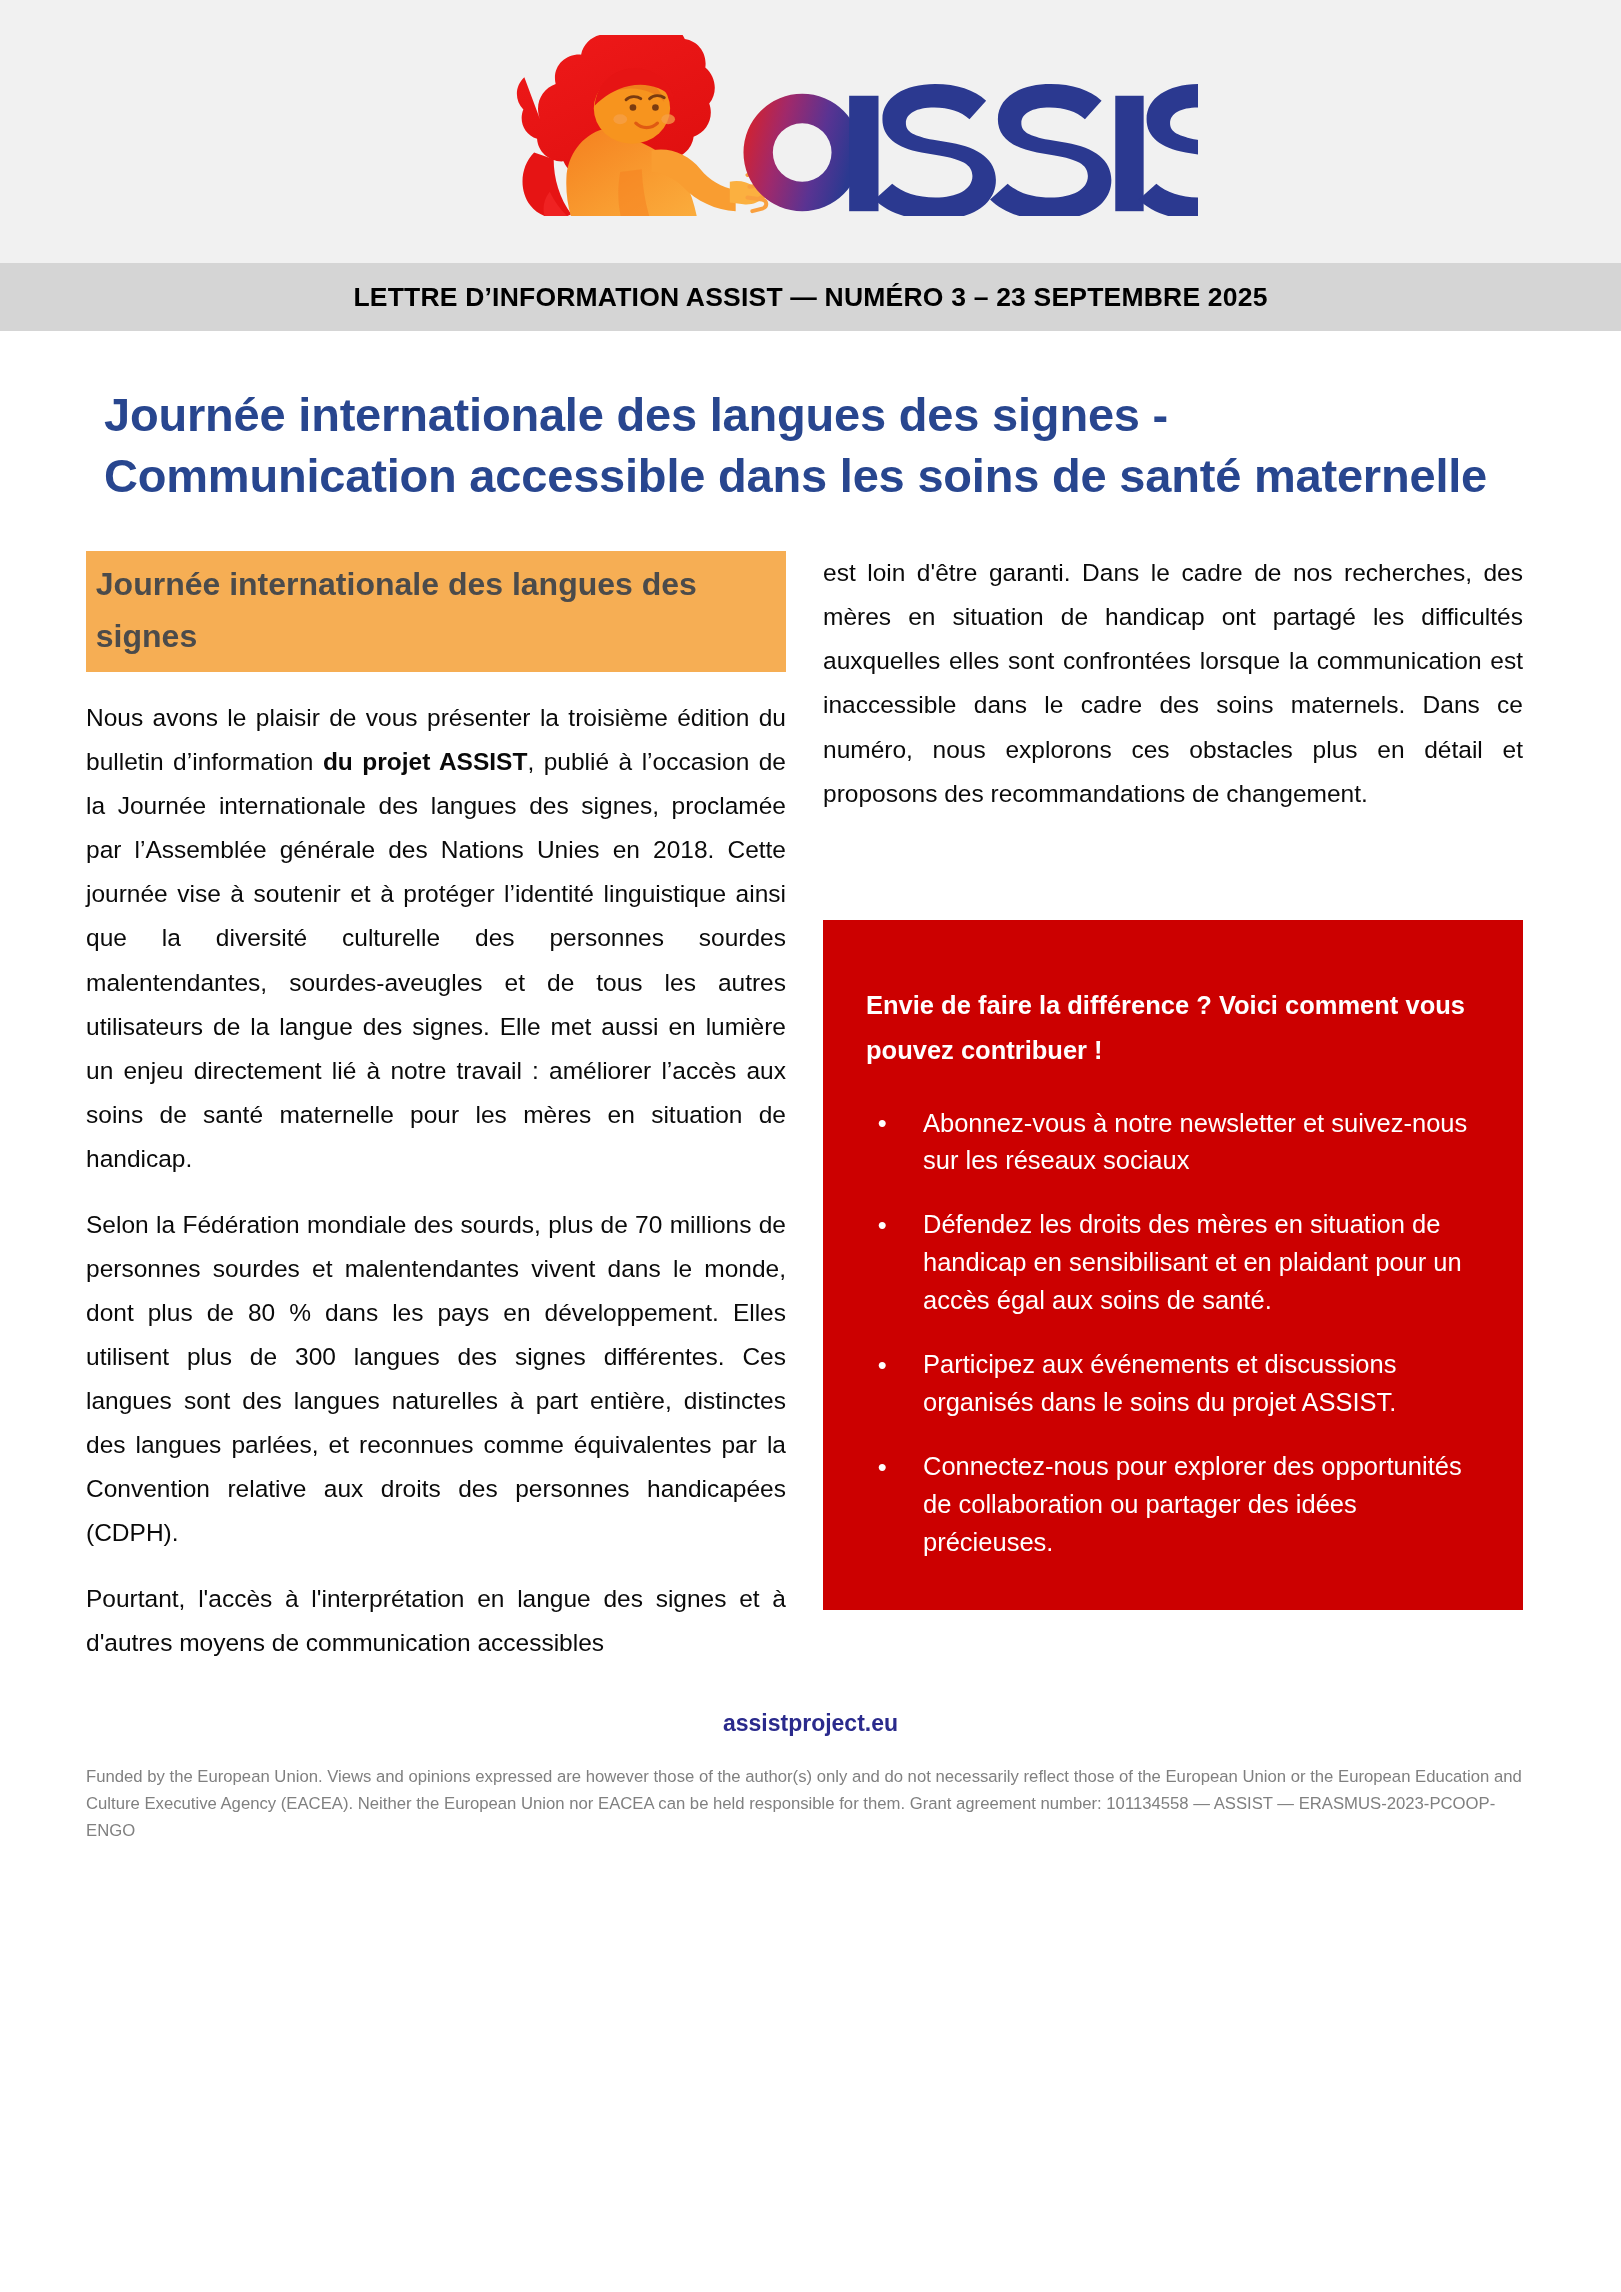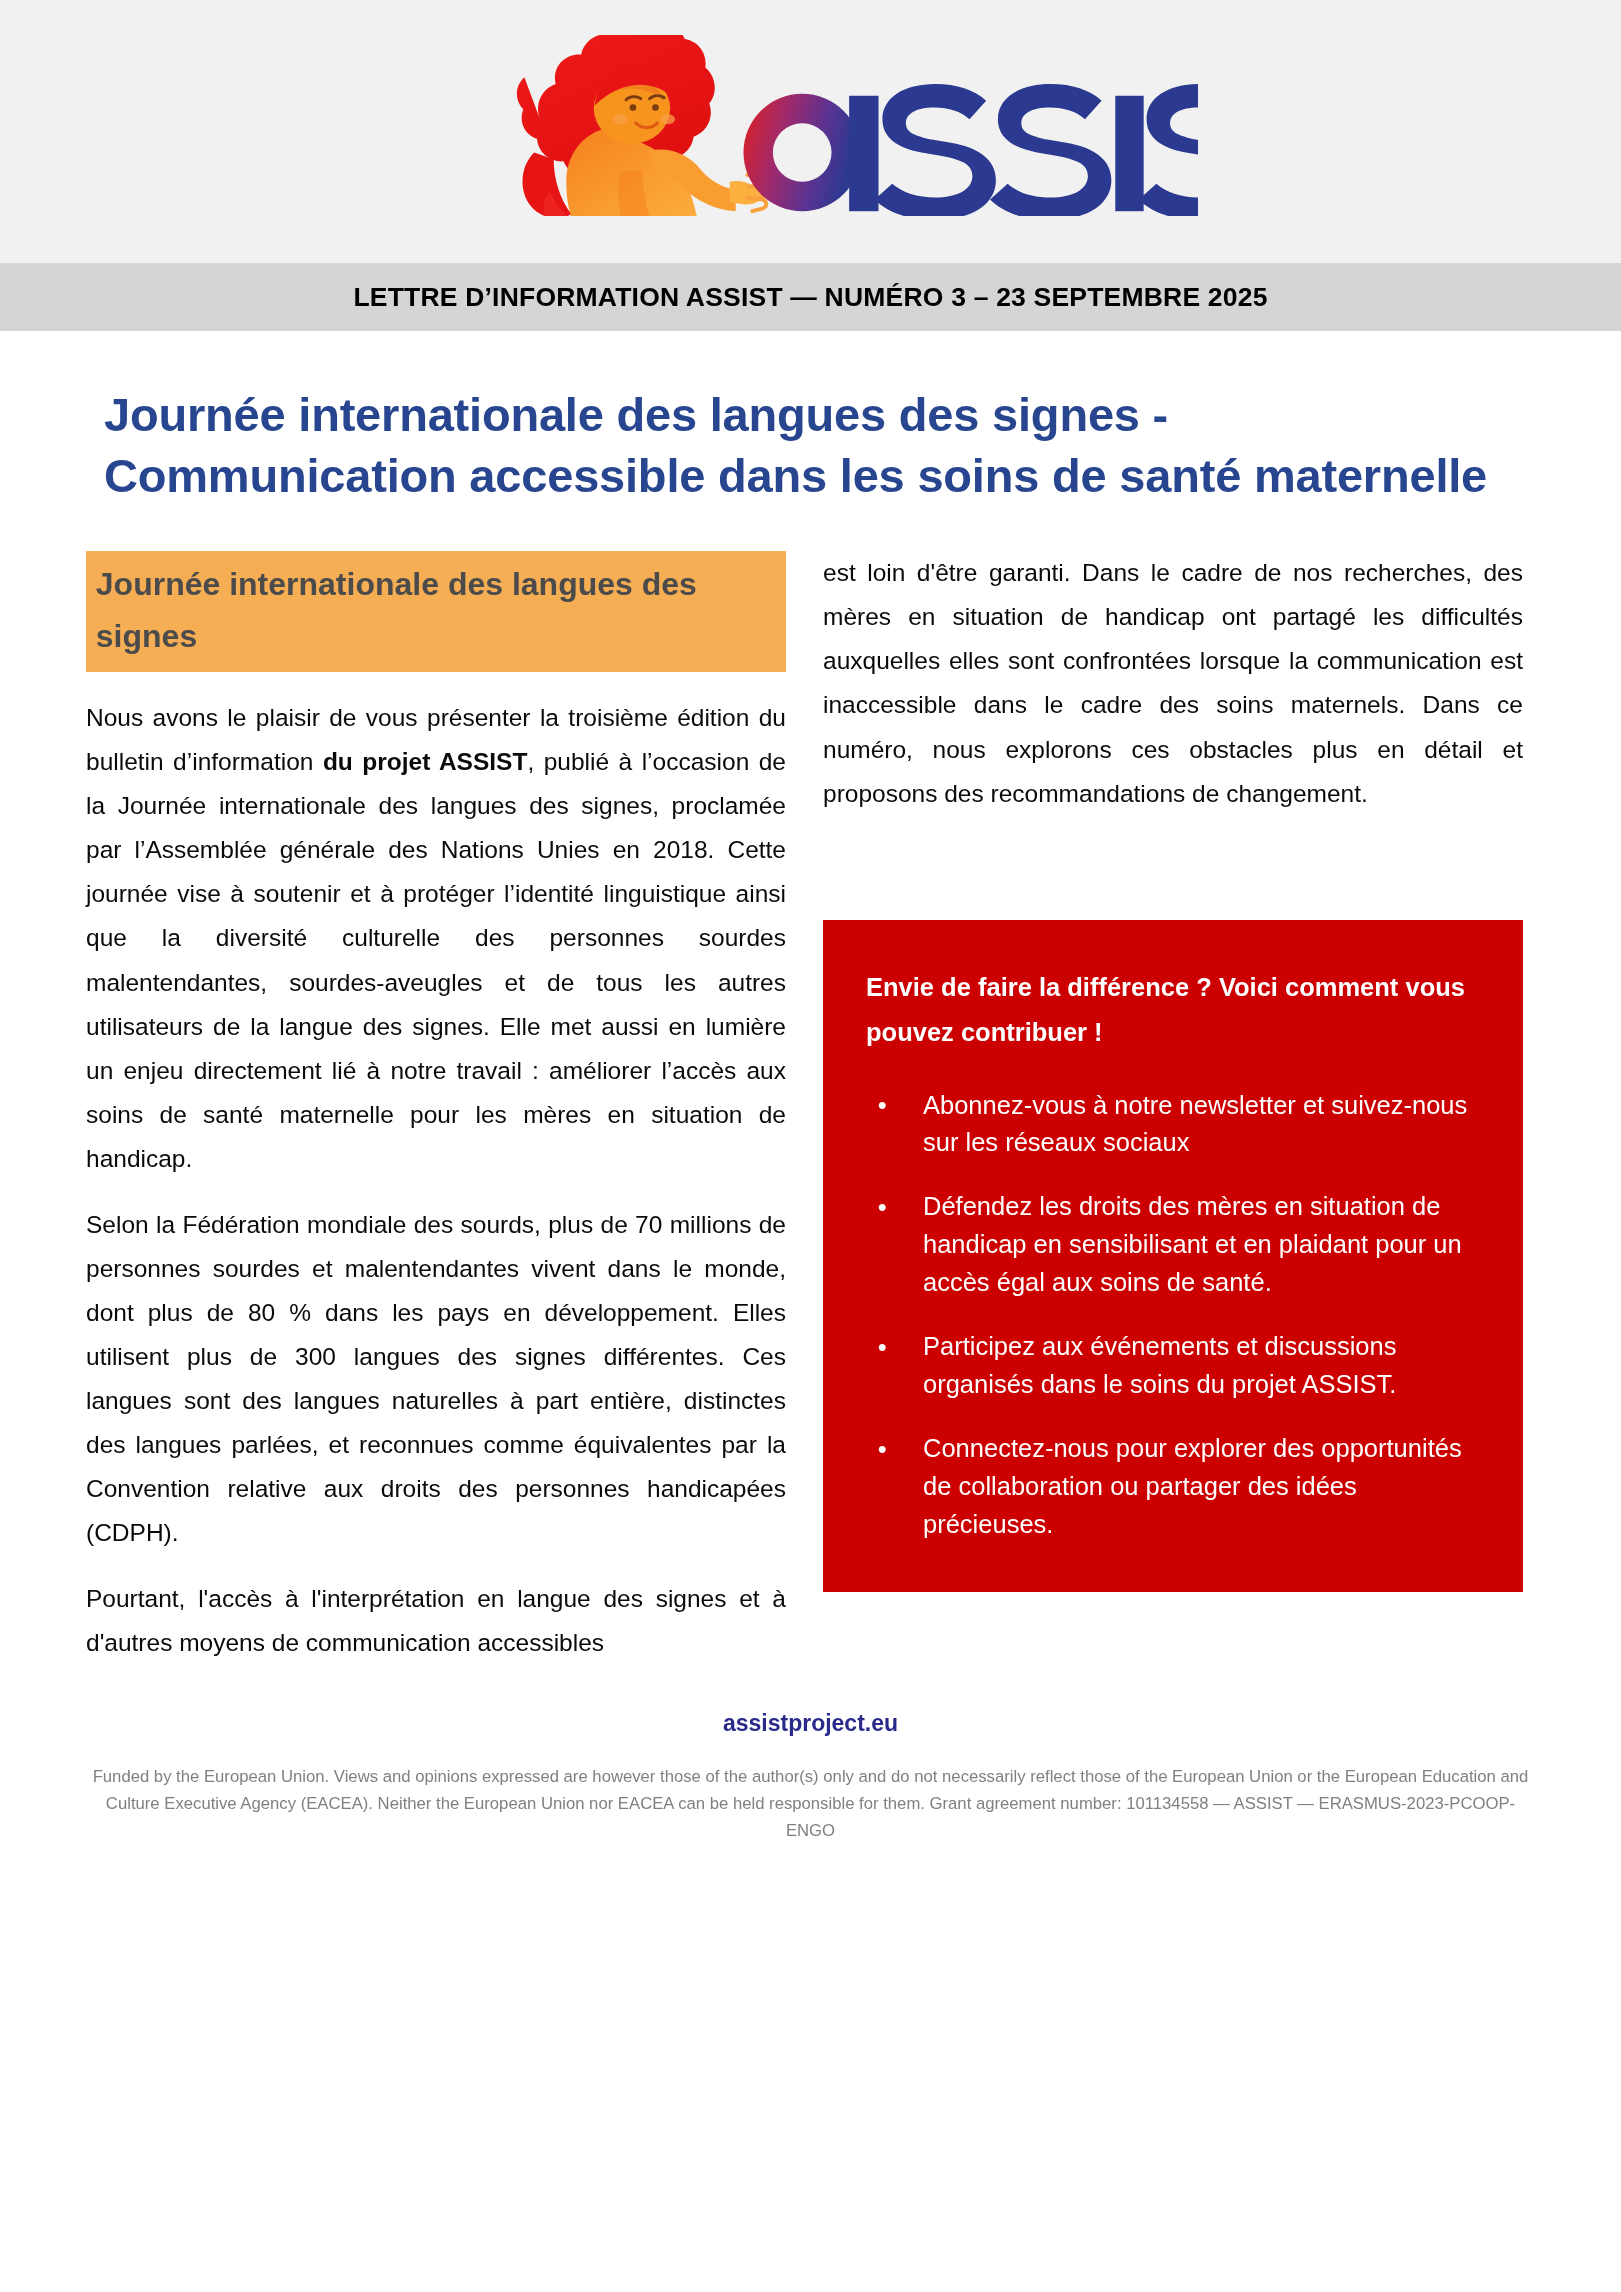--- a/index.html
+++ b/index.html
@@ -95,21 +95,21 @@
   .body-p:first-child { margin-top: 0; }
   .body-p b { font-weight: bold; }
 
   .col-right .body-p { margin-top: 0; }
 
   
   .cta {
     background: #cc0000;
     color: #ffffff;
     margin-top: 104px;
-    padding: 45px 43px 49px 43px;
+    padding: 63px 43px 49px 43px;
     box-sizing: border-box;
   }
   .cta-title {
     font-size: 25.5px;
     font-weight: bold;
     line-height: 1.78;
     margin: 0 0 31px 0;
   }
   .cta-list {
     list-style: none;
@@ -134,21 +134,20 @@
 
   
   .site-url {
     text-align: center;
     color: #2a2a8c;
     font-size: 23px;
     font-weight: bold;
     margin-top: 45px;
   }
   .disclaimer {
-    text-align: center;
     color: #808080;
     font-size: 16.7px;
     line-height: 1.62;
     margin: 25.5px 86px 0 86px;
   }
 </style>
 </head>
 <body>
 
 <div class="page">

